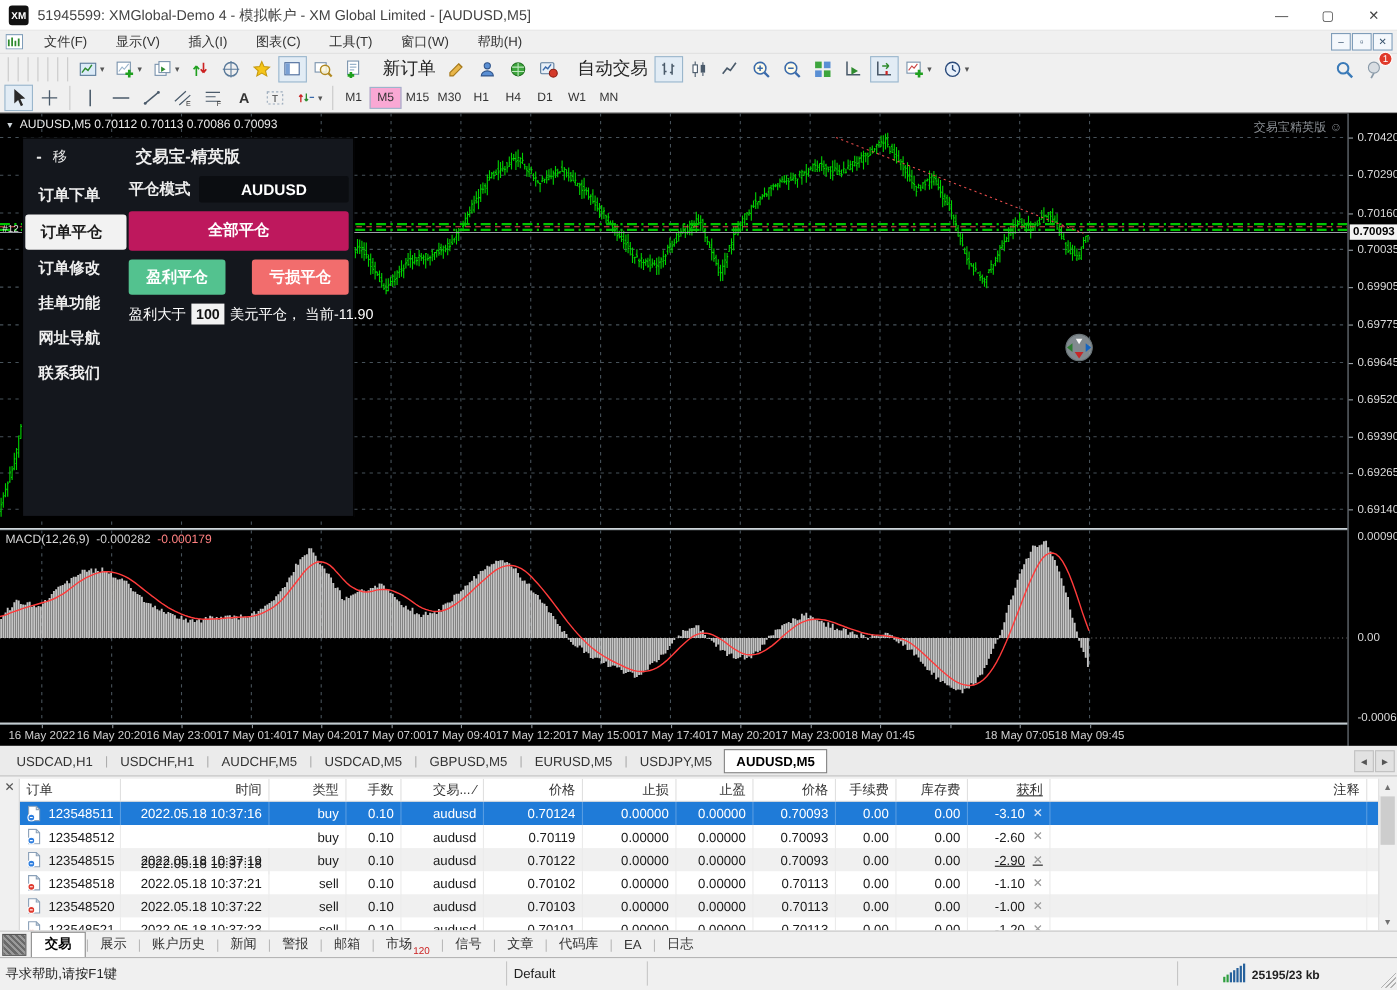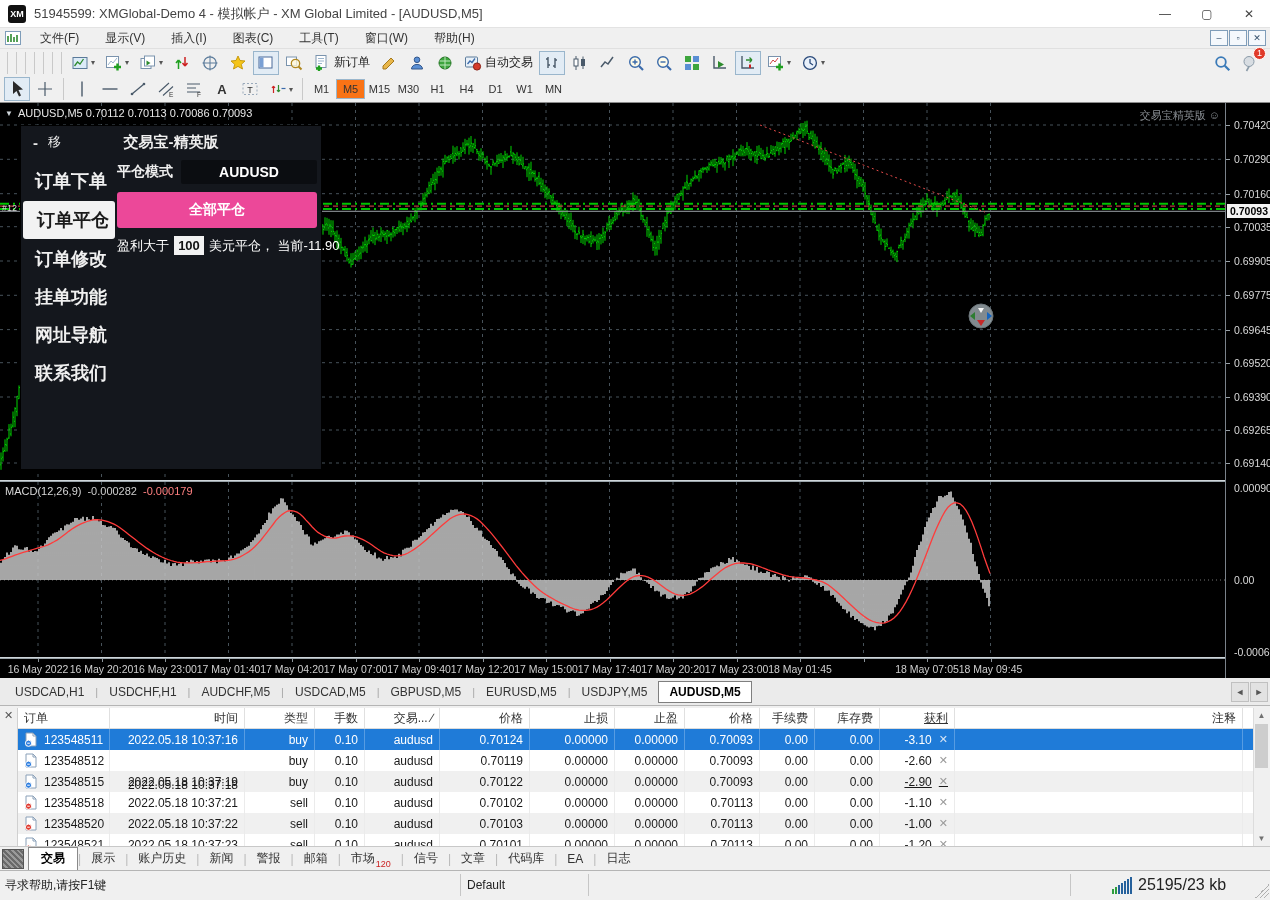--- a/index.html
+++ b/index.html
@@ -19,25 +19,25 @@
   .menu-childicon { width:16px; height:14px; margin:0 6px 0 5px; }
   .menu-item { padding:2px 13px; color:#333; font-size:12px; }
   .mdi-controls { margin-left:auto; margin-right:4px; display:flex; gap:1px; }
   .mdi-btn { width:18px; height:16px; border:1px solid #7f9db9; background:#f4f8fc; color:#35506b; font-size:9px; display:flex; align-items:center; justify-content:center; }
 
   
   .toolbar1 { left:0; top:48px; width:1270px; height:28px; background:#f0f0f0; border-top:1px solid #e0e0e0; display:flex; align-items:center; padding-left:3px; }
   .toolbar2 { left:0; top:76px; width:1270px; height:27px; background:#f0f0f0; border-bottom:1px solid #8a8a8a; display:flex; align-items:center; padding-left:3px; }
   .tbtn { display:inline-flex; align-items:center; height:24px; padding:0 3px; margin:0 1px; border:1px solid transparent; }
   .tbtn.active { background:#e2ecf5; border:1px solid #9ab6cc; }
-  .tbtn .lab { font-size:12px; color:#222; margin-left:3px; }
+  .tbtn .lab { font-size:16px; color:#222; margin-left:17px; }
   .tsep { width:1px; height:22px; background:#c9c9c9; margin:0 4px; }
   .caret { font-size:8px; color:#555; margin-left:2px; }
   .tfbtn { width:29px; height:20px; display:flex; align-items:center; justify-content:center; font-size:11px; color:#333; border:1px solid transparent; margin:0; }
-  .tfbtn.active { background:#f97316; border:1px solid #9ab6cc; }
+  .tfbtn.active { background:#f9a8d4; border:1px solid #9ab6cc; }
   .toolbar-right { margin-left:auto; display:flex; align-items:center; margin-right:6px; position:relative; }
   .badge { position:absolute; right:-4px; top:-5px; background:#e03a2a; color:#fff; border-radius:50%; width:13px; height:13px; font-size:9px; display:flex; align-items:center; justify-content:center; border:1px solid #fff; }
 
   
   .chartwin { left:0; top:103px; width:1270px; height:575px; background:#000; }
   .main-svg { position:absolute; left:0; top:0; }
   .macd-svg { position:absolute; left:0; top:379px; }
   .splitter1 { position:absolute; left:0; top:377px; width:1270px; height:2px; background:#9aa4aa; border-top:1px solid #cfd6da; }
   .splitter2 { position:absolute; left:0; top:554px; width:1270px; height:2px; background:#9aa4aa; border-top:1px solid #cfd6da; }
   .grid { stroke:#47525a; stroke-dasharray:3,4; stroke-width:1; }
@@ -56,28 +56,28 @@
   .macd-label .nm { color:#d8d8d8; } .macd-label .v1 { color:#cccccc; } .macd-label .v2 { color:#ff8080; }
   .drag-cursor { position:absolute; left:966px; top:199px; width:30px; height:29px; }
 
   
   .panel { position:absolute; left:20px; top:22px; width:302px; height:345px; background:#14171d; border:1px solid #000; color:#eee; }
   .panel-header { height:32px; display:flex; align-items:center; }
   .p-collapse { margin-left:12px; font-size:15px; font-weight:bold; color:#e8e8e8; }
   .p-move { margin-left:10px; font-size:13px; color:#e8e8e8; }
   .p-title { position:absolute; left:0; right:0; text-align:center; font-size:15px; font-weight:bold; pointer-events:none; }
   .p-nav { position:absolute; left:0; top:36px; width:96px; }
-  .p-nav-item { padding:7px 0 7px 14px; font-size:18px; font-weight:600; color:#f0f0f0; }
+  .p-nav-item { padding:7px 0 7px 14px; font-size:14px; font-weight:600; color:#f0f0f0; }
   .p-nav-item.active { background:#f2f2f2; color:#1a1a1a; border-radius:3px; margin:1px 2px 1px 2px; }
   .p-body { position:absolute; left:96px; top:34px; right:4px; }
   .p-row { display:flex; align-items:center; margin-bottom:8px; }
   .p-mode-label { font-size:14px; font-weight:600; margin-right:8px; }
   .p-symbol { flex:1; background:#0b0d11; color:#fff; font-weight:bold; font-size:14px; text-align:center; padding:4px 0; border-radius:2px; }
   .p-btn { border:none; border-radius:3px; color:#fff; font-size:14px; font-weight:600; padding:7px 0; font-family:inherit; }
-  .p-btn.green { background:#53c28f; } .p-btn.red { background:#f26d6d; } .p-btn.gray { background:#ec4899; padding:9px 0; }
+  .p-btn.green { background:#53c28f; } .p-btn.red { background:#f26d6d; } .p-btn.gray { background:#be185d; padding:9px 0; }
   .p-half { width:88px; } .p-full { width:100%; }
   .p-gap { justify-content:space-between; }
   .profit-row { font-size:13px; color:#fff; display:flex; align-items:center; gap:5px; margin-bottom:9px; white-space:nowrap; }
   .profit-input { width:30px; background:#f2f2f2; border:none; color:#111; font-size:13px; font-weight:bold; text-align:center; padding:2px 0; font-family:inherit; }
 
   
   .charttabs { left:0; top:678px; width:1270px; height:28px; background:#ebebeb; border-bottom:1px solid #b5b5b5; display:flex; align-items:center; padding-left:4px; }
   .ctab { padding:4px 11px; font-size:12px; color:#333; }
   .ctab.active { background:#fff; border:1px solid #7f7f7f; font-weight:bold; color:#000; padding:3px 10px; }
   .ctab-sep { color:#a8a8a8; font-size:11px; }
@@ -111,21 +111,21 @@
   .btab .mbadge { color:#cc2222; font-size:9px; margin-left:1px; transform:translateY(2px); }
 
   
   .statusbar { left:0; top:870px; width:1270px; height:30px; background:#f0f0f0; border-top:1px solid #b5b5b5; display:flex; align-items:center; font-size:12px; color:#222; }
   .st-help { margin-left:5px; }
   .st-sep { position:absolute; top:874px; width:1px; height:22px; background:#c6c6c6; }
   .st-profile { position:absolute; left:467px; top:878px; }
   .st-net { position:absolute; left:1112px; top:876px; display:flex; align-items:flex-end; gap:6px; }
   .bars { display:flex; align-items:flex-end; gap:1px; height:17px; }
   .bars i { display:block; width:2px; }
-  .st-kb { font-size:16px; }
+  .st-kb { font-size:11px;font-weight:bold; }
   .resize-grip { position:absolute; right:1px; top:884px; width:14px; height:14px; background:linear-gradient(135deg,transparent 0 50%,#b0b0b0 50% 55%,transparent 55% 65%,#b0b0b0 65% 70%,transparent 70% 80%,#b0b0b0 80% 85%,transparent 85%); }
 </style>
 </head>
 <body>
 
 <div class="abs titlebar">
   <span class="xm-logo">XM</span>
   <span class="title-text">51945599: XMGlobal-Demo 4 - 模拟帐户 - XM Global Limited - [AUDUSD,M5]</span>
   <span class="title-controls">
     <span class="tc-btn">—</span>
@@ -559,20 +559,24 @@
         <div class="p-nav-item">联系我们</div>
       </div>
     <div class="p-body">
       <div class="p-row">
         <span class="p-mode-label">平仓模式</span>
         <span class="p-symbol">AUDUSD</span>
       </div>
       <div class="p-row">
         <button class="p-btn gray p-full">全部平仓</button>
       </div>
+      <div class="p-row p-gap">
+        <button class="p-btn green p-half">盈利平仓</button>
+        <button class="p-btn red p-half">亏损平仓</button>
+      </div>
       <div class="profit-row">
         <span>盈利大于</span>
         <input class="profit-input" value="100" style="">
         <span>美元平仓， 当前-11.90</span>
       </div>
     </div>
   </div>
 </div>
 
 <div class="abs charttabs" id="charttabs">

